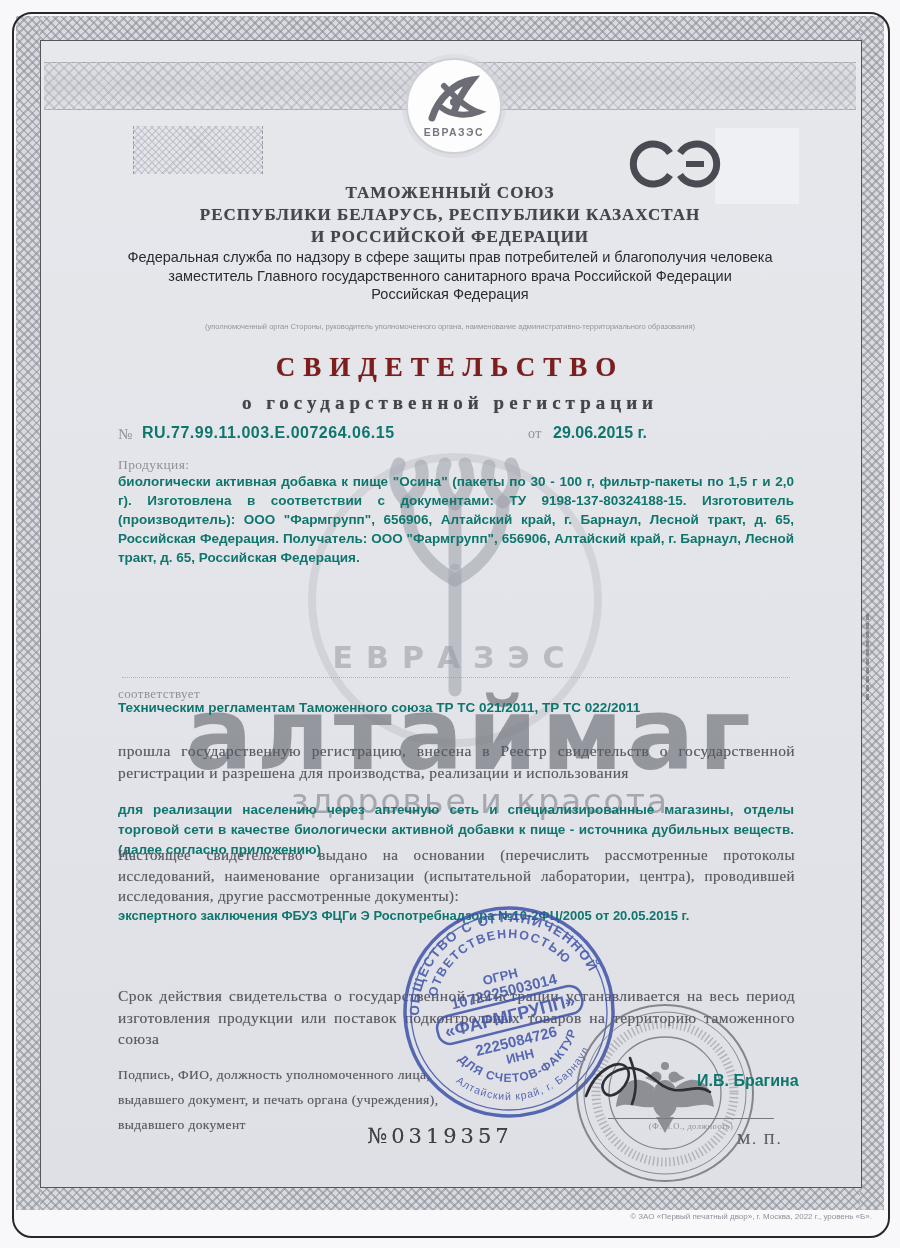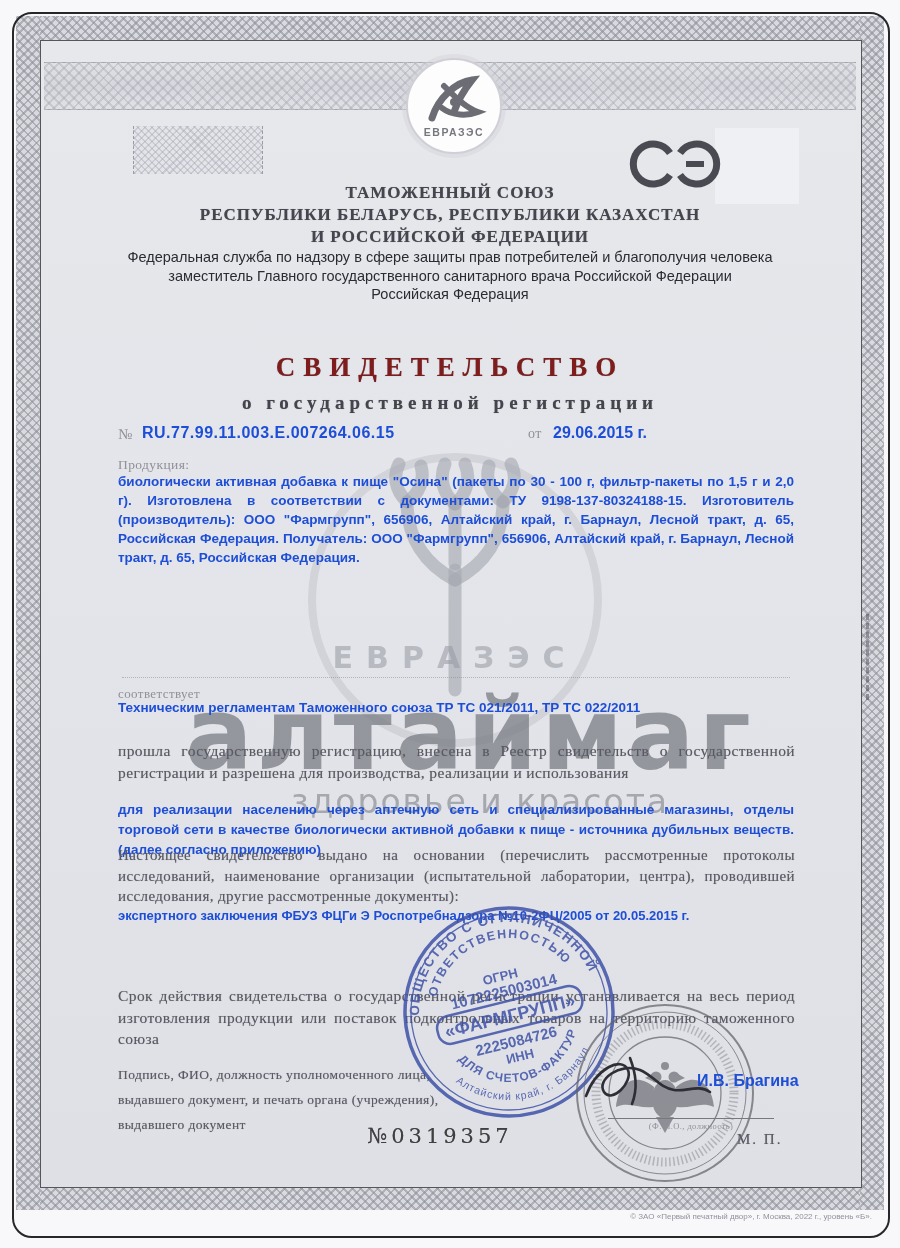--- a/index.html
+++ b/index.html
@@ -20,21 +20,21 @@
       repeating-linear-gradient(45deg, rgba(158,160,170,.35) 0 2px, transparent 2px 7px),
       repeating-linear-gradient(-45deg, rgba(158,160,170,.35) 0 2px, transparent 2px 7px),
       linear-gradient(180deg, rgba(198,199,207,.2), rgba(198,199,207,.5) 50%, rgba(198,199,207,.2));
       border-top:1px solid rgba(140,142,152,.5); border-bottom:1px solid rgba(140,142,152,.5);}
   .patch{background:
       repeating-linear-gradient(45deg, rgba(162,164,174,.38) 0 1.5px, transparent 1.5px 5px),
       repeating-linear-gradient(-45deg, rgba(162,164,174,.38) 0 1.5px, transparent 1.5px 5px),
       #e3e4e9; border-left:1px dashed #9a9ba3; border-right:1px dashed #9a9ba3;}
   .white-patch{background:#eef0f4;}
   .head-serif{font-family:"Liberation Serif", serif; font-weight:bold; color:#45454e; text-shadow:0 0 .7px rgba(70,70,80,.6);}
-  .typed{font-family:"Liberation Sans", sans-serif; font-weight:bold; color:#1d4ed8;}
+  .typed{font-family:"Liberation Sans", sans-serif; font-weight:bold; color:#0f766e;}
   .form-serif{font-family:"Liberation Serif", serif; color:#5a5a64; text-shadow:0 0 .7px rgba(95,95,105,.55); letter-spacing:.4px;}
   .faint{color:#8f9098; text-shadow:none;}
   .center{text-align:center;}
   .just{text-align:justify;}
 
   .wm-brand{font-family:"DejaVu Sans", sans-serif; font-weight:bold; color:rgba(118,120,127,.72); letter-spacing:4px;}
   .wm-tag{font-family:"DejaVu Sans", sans-serif; color:rgba(126,128,136,.6); letter-spacing:2px;}
   .wm-evra{font-family:"DejaVu Sans", sans-serif; font-weight:bold; color:rgba(150,152,162,.55); letter-spacing:13px;}
   .micro-line{border-top:1.5px dotted rgba(128,130,140,.5);}
   .serial{font-family:"DejaVu Serif", serif; color:#404040; letter-spacing:4px; text-shadow:0 0 .6px rgba(60,60,70,.6);}
@@ -77,20 +77,21 @@
   <div class="abs head-serif center" style="left:100px; top:182px; width:700px; font-size:17px; line-height:22px; letter-spacing:1px;">
     <div>ТАМОЖЕННЫЙ СОЮЗ</div>
     <div>РЕСПУБЛИКИ БЕЛАРУСЬ, РЕСПУБЛИКИ КАЗАХСТАН</div>
     <div>И РОССИЙСКОЙ ФЕДЕРАЦИИ</div>
   </div>
   <div class="abs center" style="left:90px; top:248px; width:720px; font-size:14.5px; line-height:18.5px; color:#2b2b32;">
     <div>Федеральная служба по надзору в сфере защиты прав потребителей и благополучия человека</div>
     <div>заместитель Главного государственного санитарного врача Российской Федерации</div>
     <div>Российская Федерация</div>
   </div>
+  <div class="abs center" style="left:120px; top:322px; width:660px; font-size:7.5px; color:rgba(125,127,137,.8);">(уполномоченный орган Стороны, руководитель уполномоченного органа, наименование административно-территориального образования)</div>
 
   <div class="abs head-serif center" style="left:150px; top:352px; width:600px; font-size:27px; letter-spacing:8px; color:#7f1d1d;">СВИДЕТЕЛЬСТВО</div>
   <div class="abs head-serif center" style="left:150px; top:392px; width:600px; font-size:19px; letter-spacing:5px; color:#44444d;">о государственной регистрации</div>
 
   <div class="abs form-serif faint" style="left:118px; top:426px; font-size:15px;">№</div>
   <div class="abs typed" style="left:142px; top:424px; font-size:16px; letter-spacing:.5px;">RU.77.99.11.003.E.007264.06.15</div>
   <div class="abs form-serif faint" style="left:528px; top:426px; font-size:14px;">от</div>
   <div class="abs typed" style="left:553px; top:424px; font-size:16px;">29.06.2015 г.</div>
 
   <svg class="abs" style="left:307px; top:452px; opacity:.8;" width="296" height="296" viewBox="0 0 296 296">

